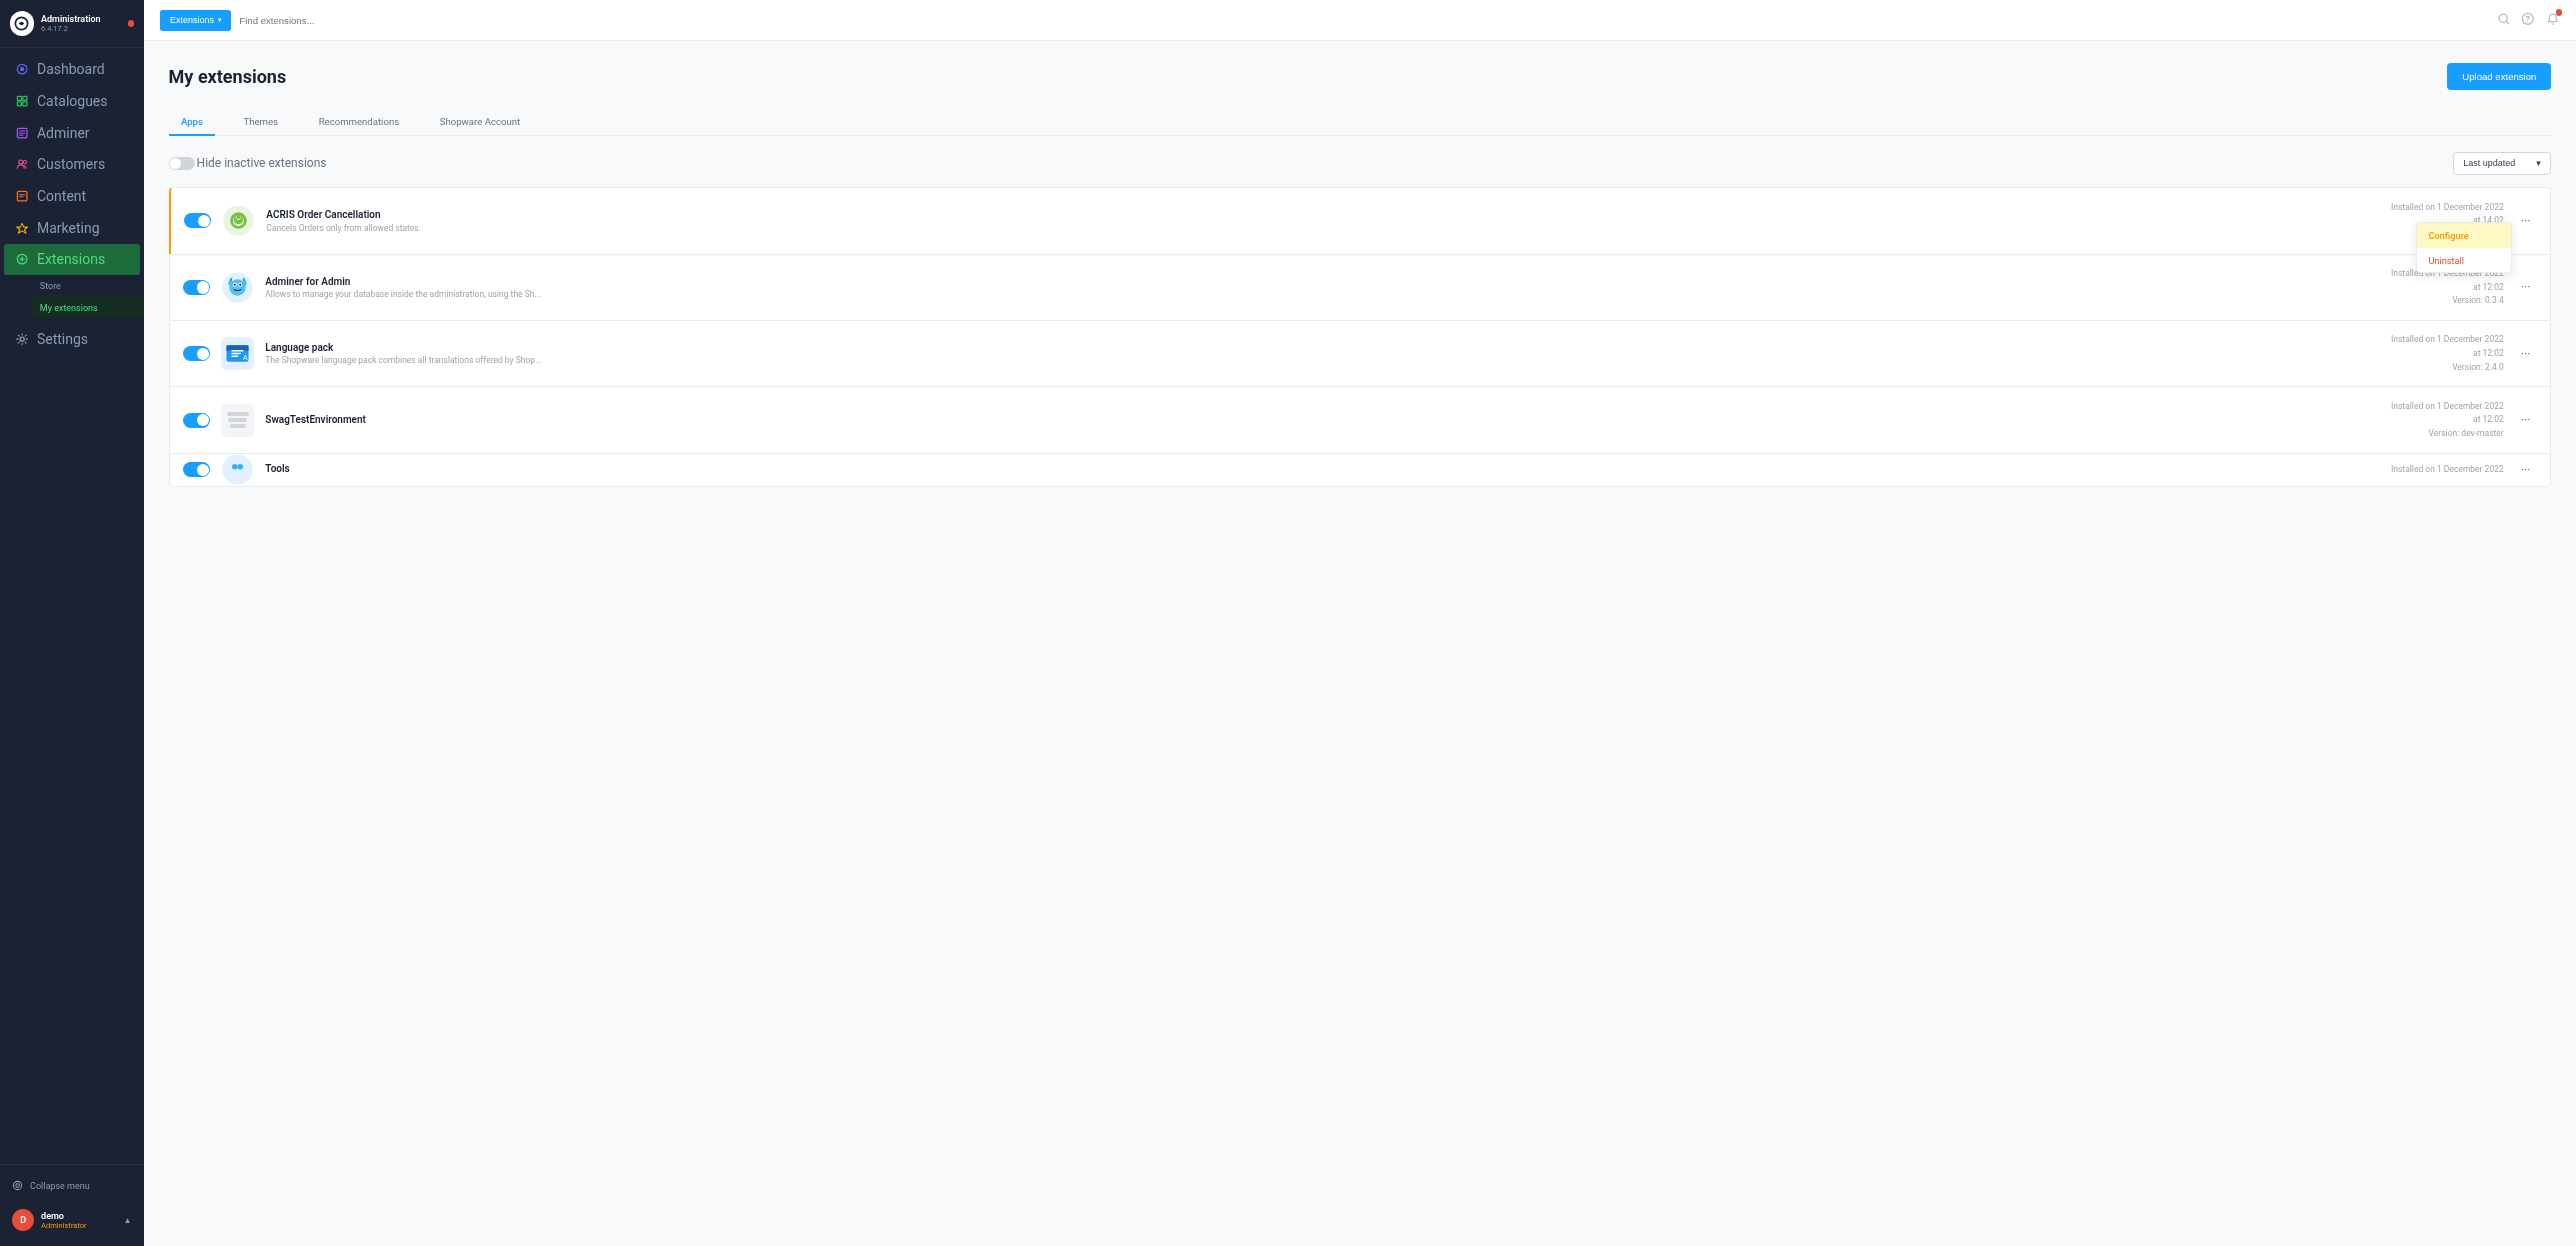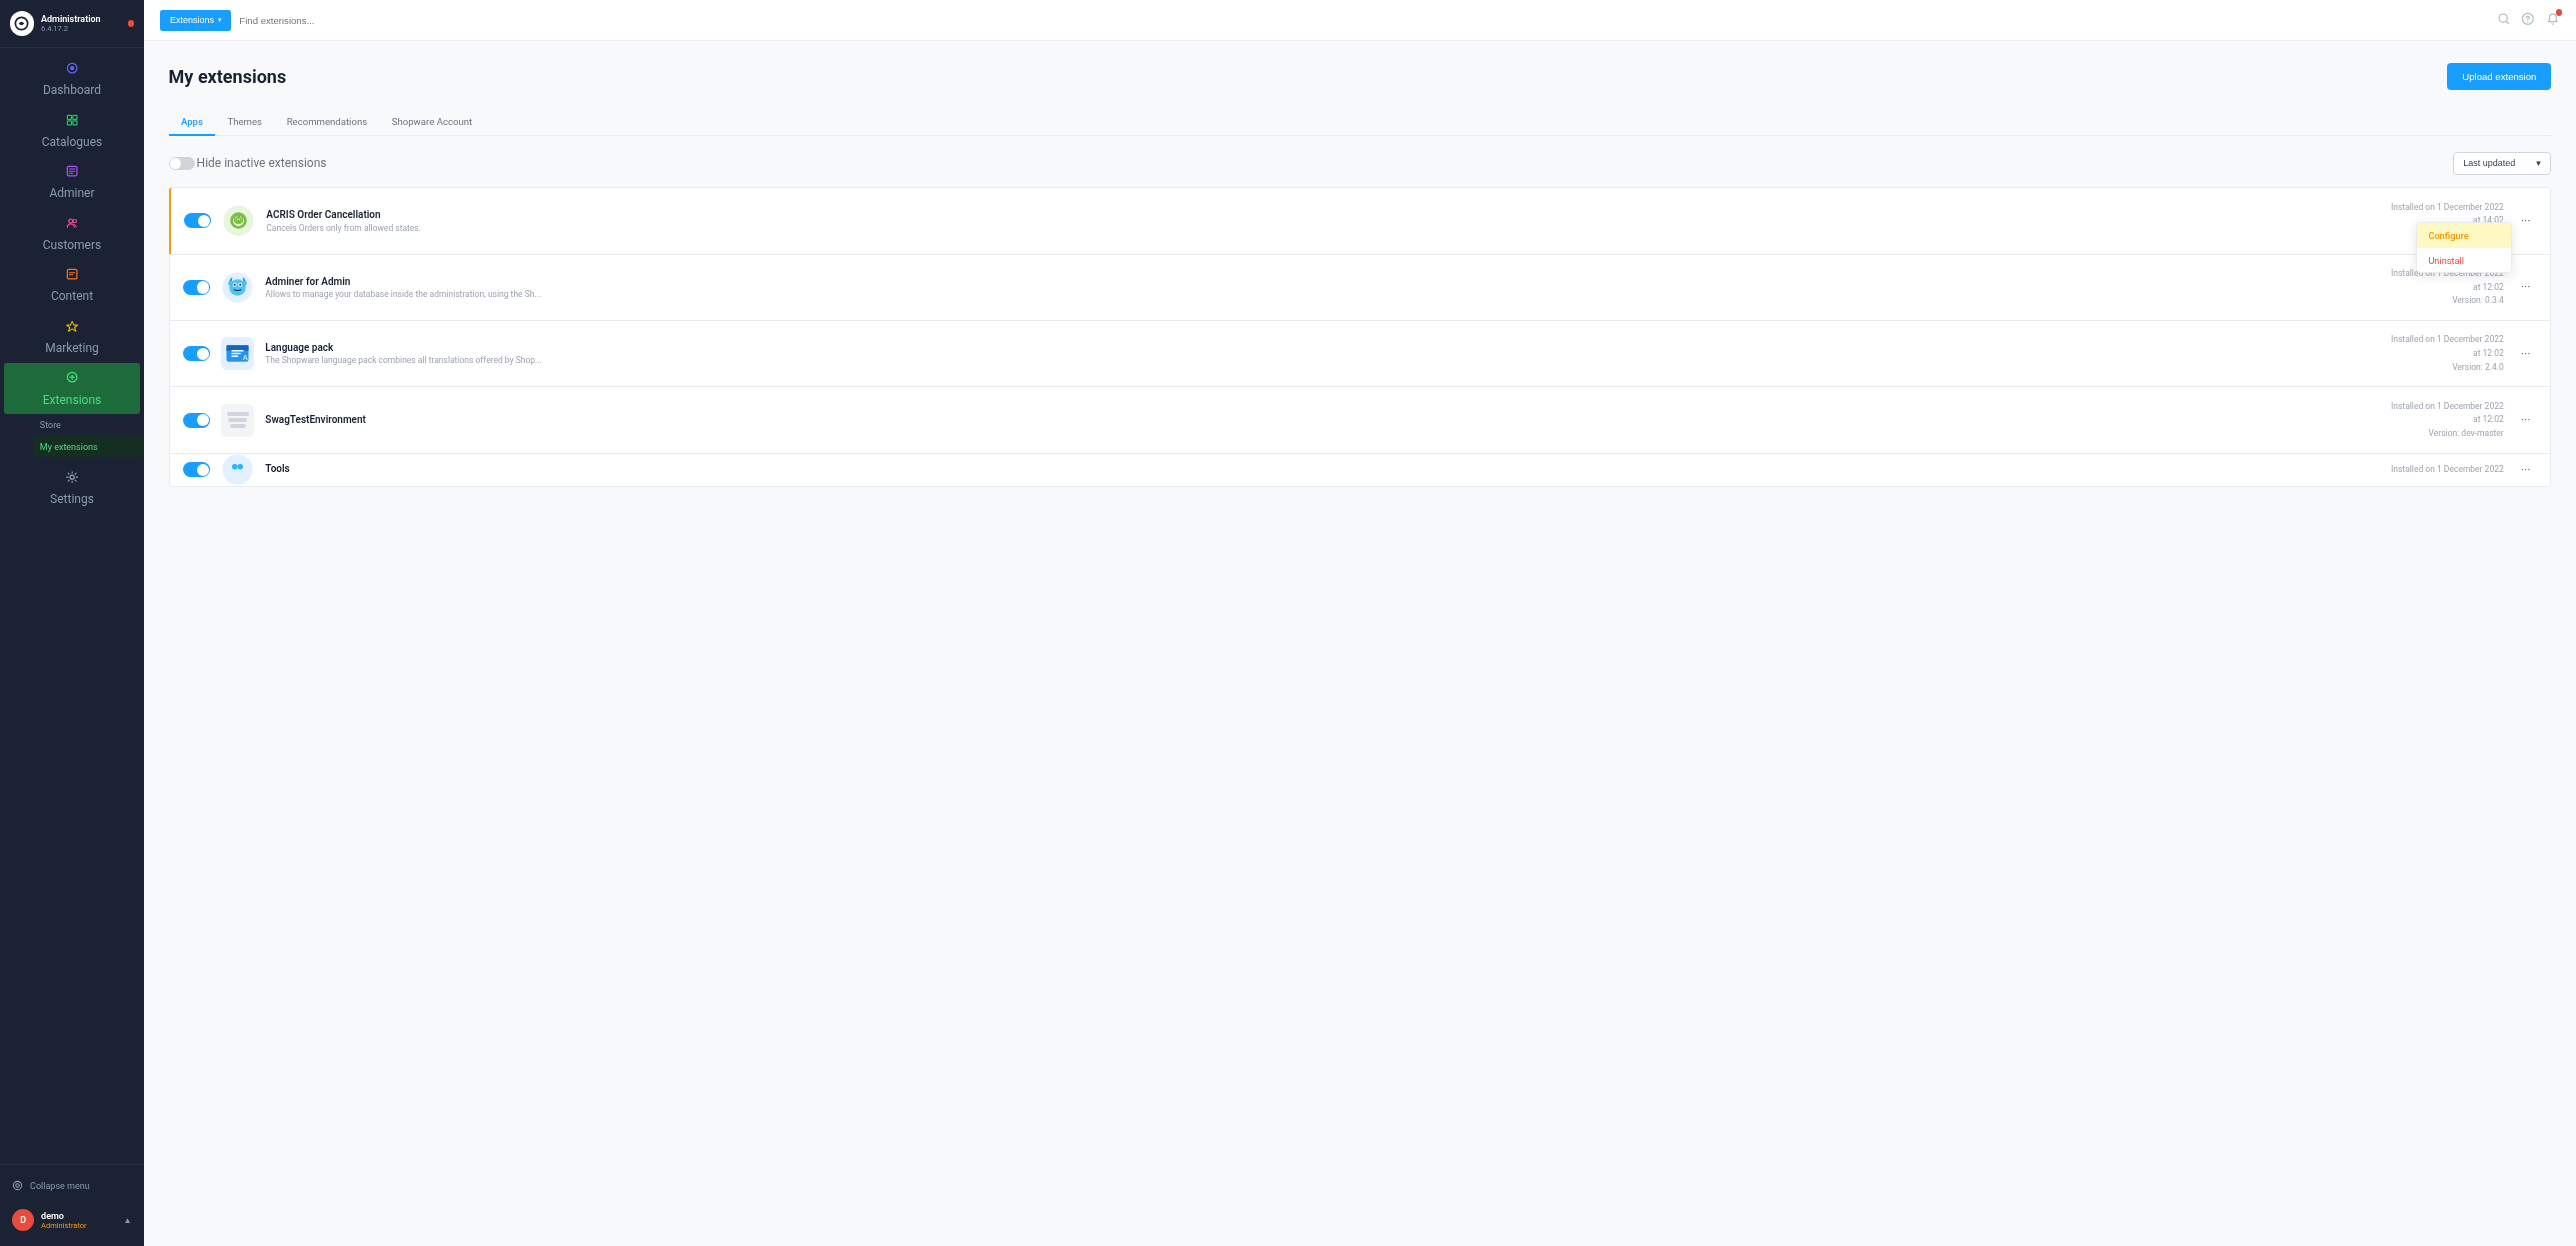--- a/index.html
+++ b/index.html
@@ -55,25 +55,24 @@
       flex: 1;
       padding: 5.5px 0;
     }
     .nav-item {
       display: flex;
       align-items: center;
       gap: 8.2px;
       padding: 7.5px 11px;
       color: #8a9bb0;
       cursor: pointer;
-      font-size: 12px;
+      font-size: 14px;
       transition: background 0.15s;
       border-radius: 2.7px;
       margin: 0.7px 4.1px;
-      flex-direction: column;
     }
     .nav-item.active-green { background: #1d6b3a; color: #4ade80; border-radius: 2.7px; }
     .nav-item .nav-icon {
       width: 13.7px;
       height: 13.7px;
       display: flex;
       align-items: center;
       justify-content: center;
       flex-shrink: 0;
       font-size: 11px;
@@ -212,21 +211,21 @@
       padding: 8.2px 15px;
       border-radius: 4.1px;
       font-size: 9.6px;
       cursor: pointer;
       font-weight: 500;
     }
 
     
     .tabs {
       display: flex;
-      gap: 0;
+      gap: 16px;
       border-bottom: 1.4px solid #e8ecf0;
       margin-bottom: 16.4px;
     }
     .tab {
       padding: 6.8px 12.3px;
       font-size: 9.6px;
       color: #6b7280;
       cursor: pointer;
       border-bottom: 2.1px solid transparent;
       margin-bottom: -1.4px;

